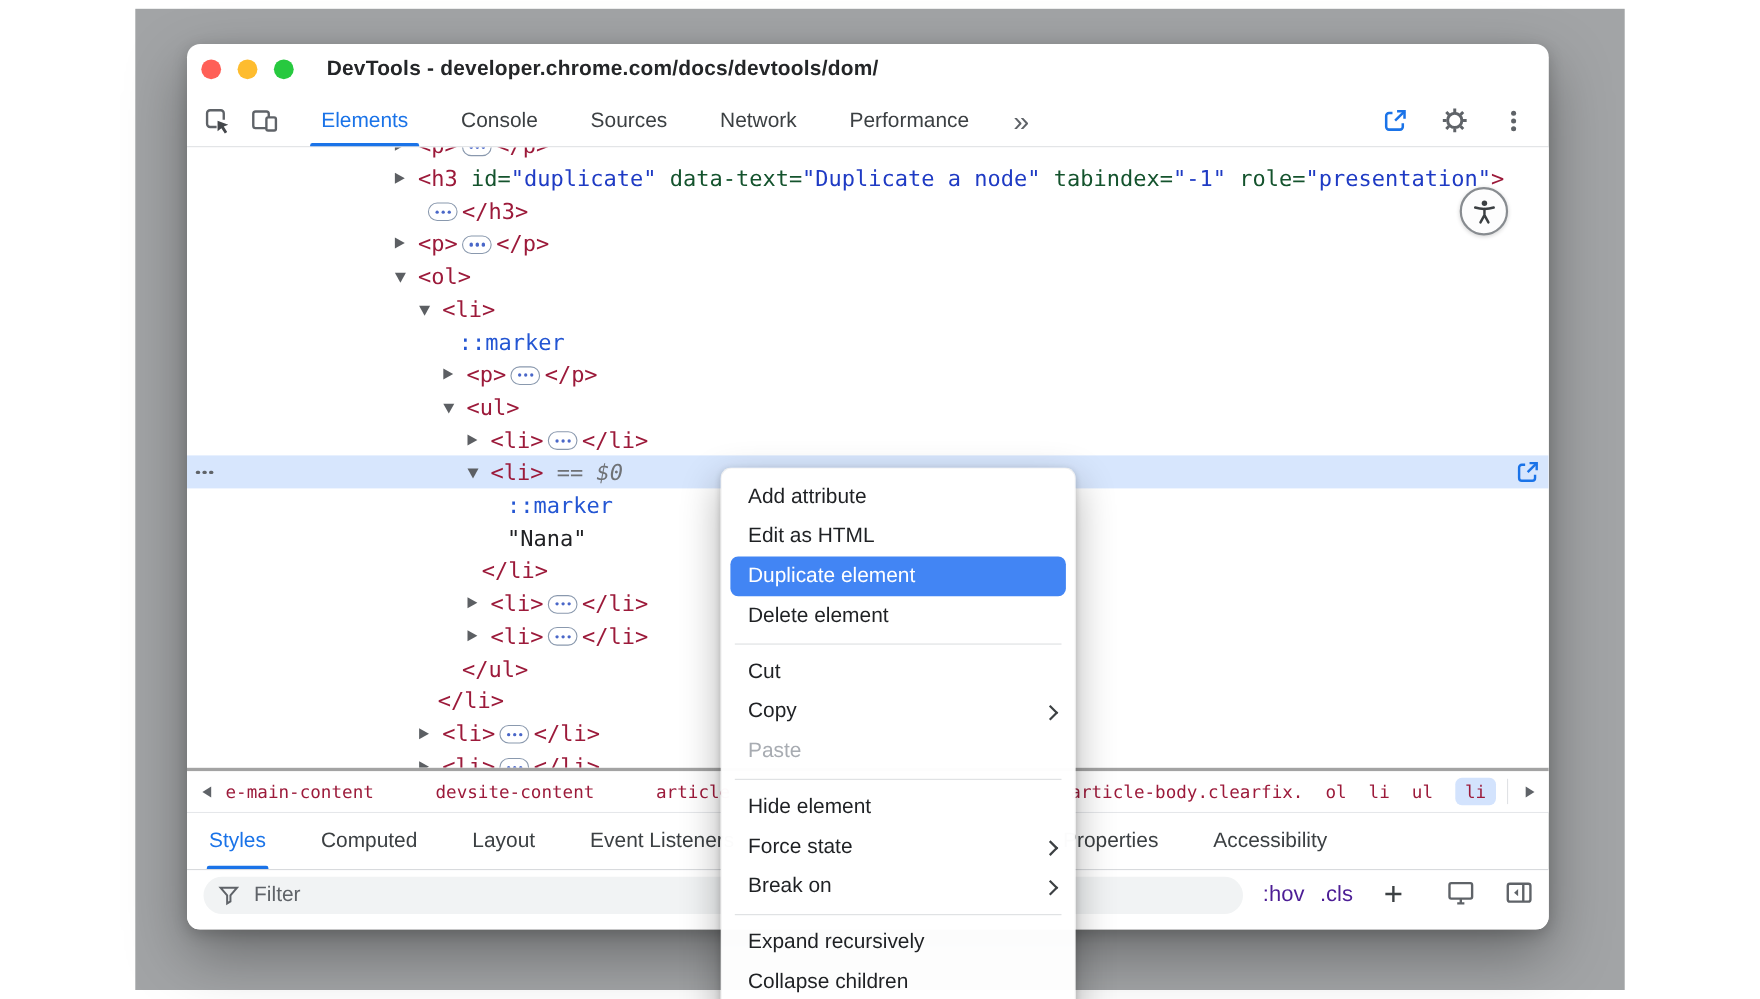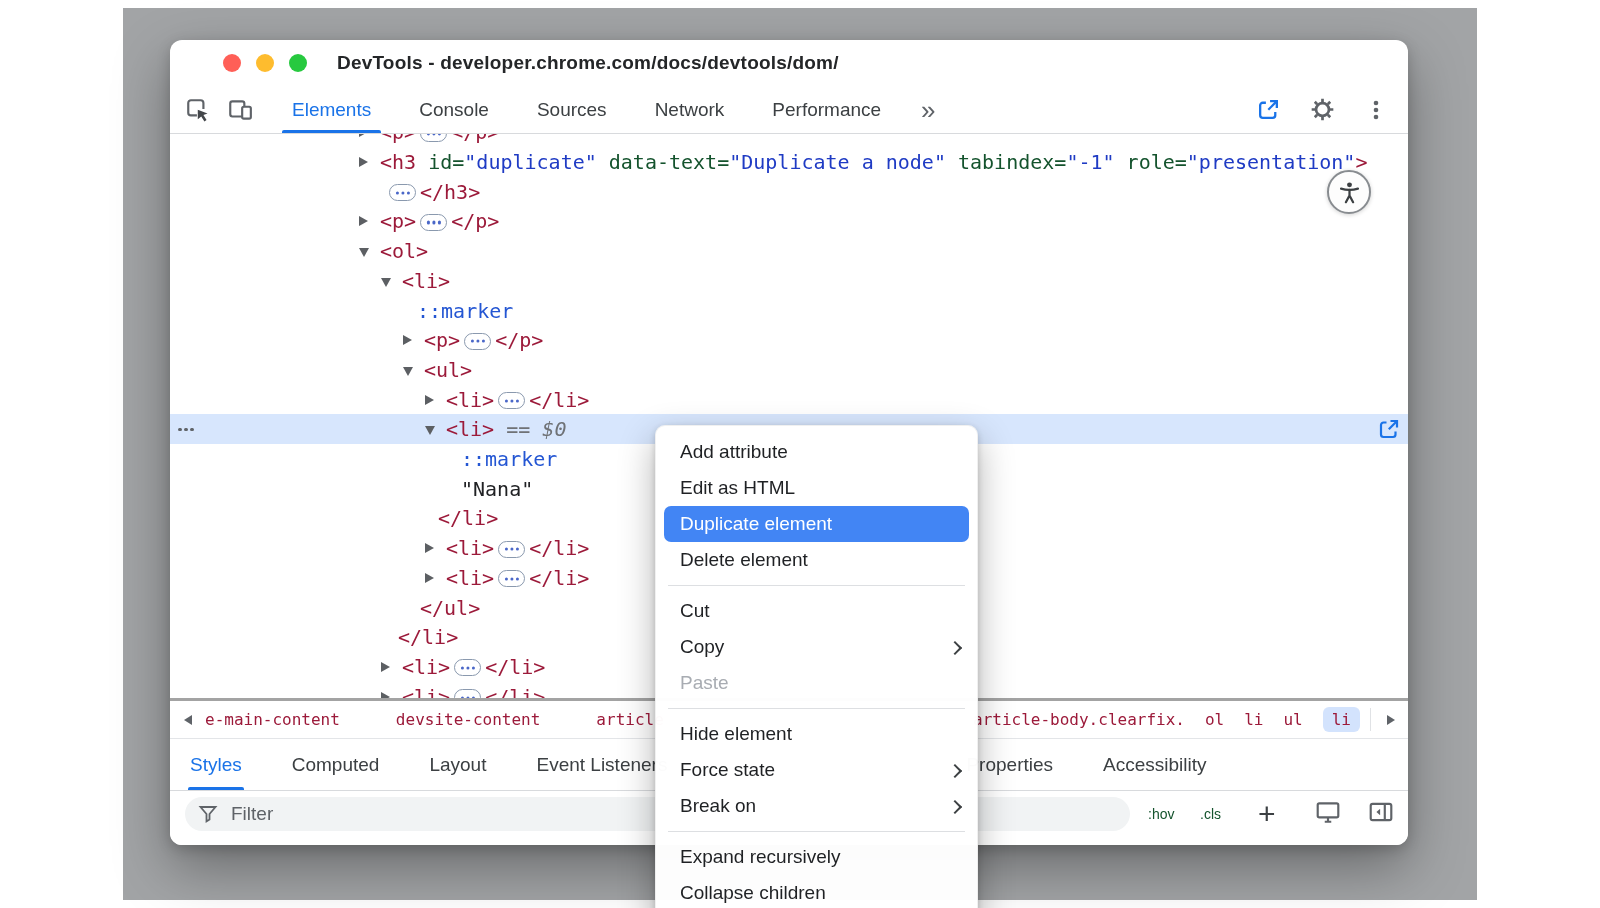--- a/index.html
+++ b/index.html
@@ -2,21 +2,21 @@
 <html><head>
 <meta charset="utf-8">
 <style>
   html,body{margin:0;padding:0;width:1600px;height:908px;background:#ffffff;overflow:hidden;
     font-family:"Liberation Sans",sans-serif;}
   .backdrop{position:absolute;left:123px;top:8px;width:1354px;height:892px;background:#a2a4a6;}
   .window{position:absolute;left:170px;top:40px;width:1238px;height:805px;background:#fff;
     border-radius:12px;box-shadow:0 22px 55px rgba(0,0,0,.35),0 4px 14px rgba(0,0,0,.18);
     overflow:hidden;z-index:2;}
   
-  .titlebar{height:46px;display:flex;align-items:center;margin-left:40px;}
+  .titlebar{height:46px;display:flex;align-items:center;}
   .dots{display:flex;gap:15px;margin-left:13px;}
   .dot{width:18px;height:18px;border-radius:50%;}
   .dot.red{background:#ff5f57}.dot.yellow{background:#febc2e}.dot.green{background:#27c93f}
   .window-title{margin-left:30px;font-size:19px;font-weight:700;color:#242628;letter-spacing:.2px;}
   
   .toolbar{height:48px;border-bottom:1px solid #d8dadd;display:flex;align-items:center;position:relative;box-sizing:border-box;}
   .tool-icon{width:28px;height:28px;display:flex;align-items:center;justify-content:center;flex:0 0 auto;}
   .ti-inspect{margin-left:14px;}
   .ti-device{margin-left:14px;}
   .main-tabs{display:flex;height:100%;margin-left:28px;}
@@ -66,21 +66,21 @@
   .styles-tabs{height:52px;border-top:1px solid #e3e5e8;display:flex;align-items:center;padding-left:20px;box-sizing:border-box;}
   .styles-tab{font-size:19px;color:#3c4043;margin-right:50px;height:100%;display:flex;align-items:center;position:relative;white-space:nowrap;}
   .styles-tab.active{color:#1a73e8;font-weight:500;}
   .styles-tab.active::after{content:"";position:absolute;left:-2px;right:-2px;bottom:0;height:3px;background:#1a73e8;border-radius:2px 2px 0 0;}
   
   .filter-bar{height:55px;border-top:1px solid #d8dadd;position:relative;background:#fff;box-sizing:border-box;}
   .filter-input{position:absolute;left:15px;top:6px;width:945px;height:34px;border-radius:17px;border:none;outline:none;
     background:#f1f3f4;padding:0 16px 0 46px;font-size:19px;font-family:"Liberation Sans",sans-serif;color:#3c4043;box-sizing:border-box;}
   .filter-input::placeholder{color:#5f6368;opacity:1;}
   .funnel{position:absolute;left:28px;top:13px;pointer-events:none;}
-  .state-toggle{position:absolute;top:23px;transform:translateY(-50%);font-size:14px;color:#14532d;}
+  .state-toggle{position:absolute;top:23px;transform:translateY(-50%);font-size:20px;color:#4c1d95;}
   .st-hov{left:978px;}
   .st-cls{left:1030px;}
   .new-rule{position:absolute;left:1088px;top:23px;transform:translateY(-50%);font-size:30px;font-weight:300;color:#3c4043;line-height:1;}
   .fb-icon{position:absolute;top:23px;transform:translateY(-50%);}
   .fb-monitor{left:1145px;}
   .fb-sidebar{left:1198px;}
   
   .context-menu{position:absolute;left:655px;top:425px;width:323px;height:544px;z-index:60;
     background:rgba(255,255,255,0.98);border-radius:10px;padding-top:8px;overflow:hidden;box-sizing:border-box;
     border:1px solid rgba(0,0,0,.06);

